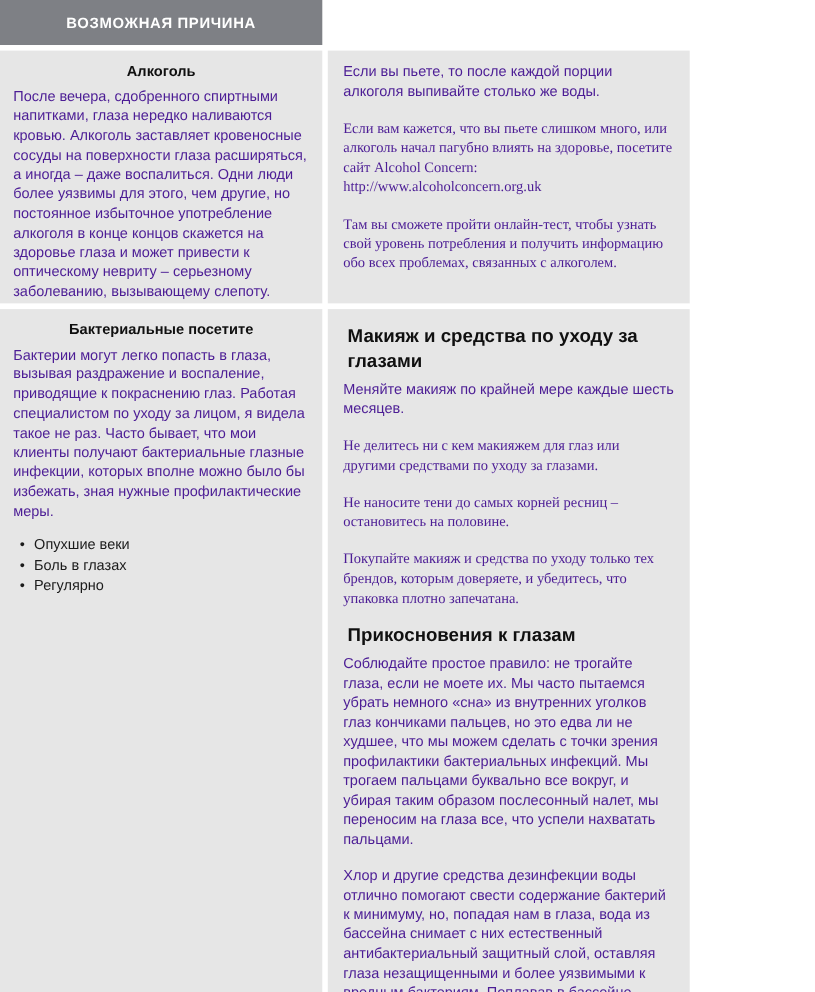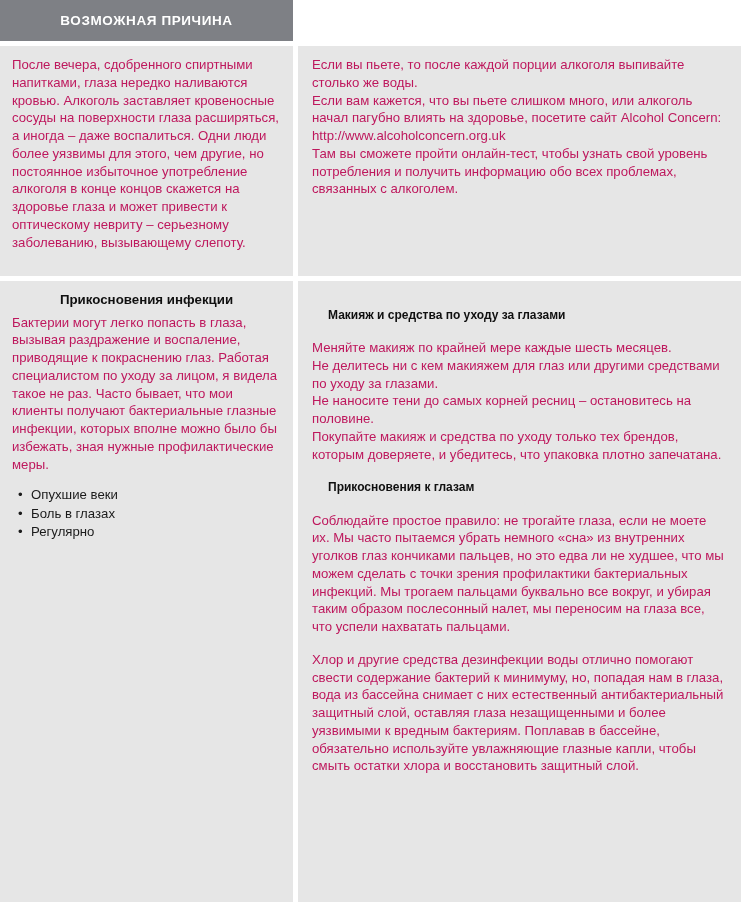--- a/index.html
+++ b/index.html
@@ -9,21 +9,21 @@
   }
   body {
     width: 741px;
     height: 902px;
     font-family: "Liberation Sans", "DejaVu Sans", sans-serif;
     color: #1b1b1b;
     overflow: hidden;
   }
 
   .table {
-    width: 741px;
+    width: 627px;
     height: 902px;
     display: flex;
     flex-direction: column;
     background: #ffffff;
     box-sizing: border-box;
   }
 
   
   .header-row {
     display: flex;
@@ -71,32 +71,32 @@
     text-align: center;
     margin: 1px 0 5px 0;
     line-height: 1.25;
     color: #101010;
   }
 
   .para {
     font-size: 13.2px;
     line-height: 1.345;
     margin: 0;
-    color: #be185d;
+    color: #4c1d95;
     text-align: left;
   }
-  .para + .para { margin-top: 0; }
+  .para + .para { margin-top: 16px; font-family: Liberation Serif, serif; }
 
   .spacer { height: 13px; }
 
   .subhead {
-    font-size: 12px;
+    font-size: 17px;
     font-weight: bold;
     line-height: 1.345;
-    margin: 16px;
+    margin: 4px;
     color: #101010;
   }
 
   .bullets {
     list-style: none;
     margin: 0;
     padding: 0;
   }
   .bullets li {
     font-size: 13.2px;
@@ -121,36 +121,37 @@
 
   <div class="header-row">
     <div class="header-cell col-left">ВОЗМОЖНАЯ ПРИЧИНА</div>
   </div>
 
   <div class="gap-v"></div>
 
   <div class="body-row row-alcohol">
 
     <div class="cell col-left">
+      <div class="cell-title">Алкоголь</div>
       <p class="para">После вечера, сдобренного спиртными напитками, глаза нередко наливаются кровью. Алкоголь заставляет кровеносные сосуды на поверхности глаза расширяться, а иногда – даже воспалиться. Одни люди более уязвимы для этого, чем другие, но постоянное избыточное употребление алкоголя в конце концов скажется на здоровье глаза и может привести к оптическому невриту – серьезному заболеванию, вызывающему слепоту.</p>
     </div>
 
     <div class="cell col-right right">
       <p class="para">Если вы пьете, то после каждой порции алкоголя выпивайте столько же воды.</p>
       <p class="para">Если вам кажется, что вы пьете слишком много, или алкоголь начал пагубно влиять на здоровье, посетите сайт Alcohol Concern: http://www.alcoholconcern.org.uk</p>
       <p class="para">Там вы сможете пройти онлайн-тест, чтобы узнать свой уровень потребления и получить информацию обо всех проблемах, связанных с алкоголем.</p>
     </div>
   </div>
 
   <div class="gap-v"></div>
 
   <div class="body-row row-bacteria">
 
     <div class="cell col-left">
-      <div class="cell-title">Прикосновения инфекции</div>
+      <div class="cell-title">Бактериальные посетите</div>
       <p class="para">Бактерии могут легко попасть в глаза, вызывая раздражение и воспаление, приводящие к покраснению глаз. Работая специалистом по уходу за лицом, я видела такое не раз. Часто бывает, что мои клиенты получают бактериальные глазные инфекции, которых вполне можно было бы избежать, зная нужные профилактические меры.</p>
       <div class="spacer"></div>
       <ul class="bullets">
         <li><span class="dot">•</span><span>Опухшие веки</span></li>
         <li><span class="dot">•</span><span>Боль в глазах</span></li>
         <li><span class="dot">•</span><span>Регулярно</span></li>
       </ul>
     </div>
 
     <div class="cell col-right right">

